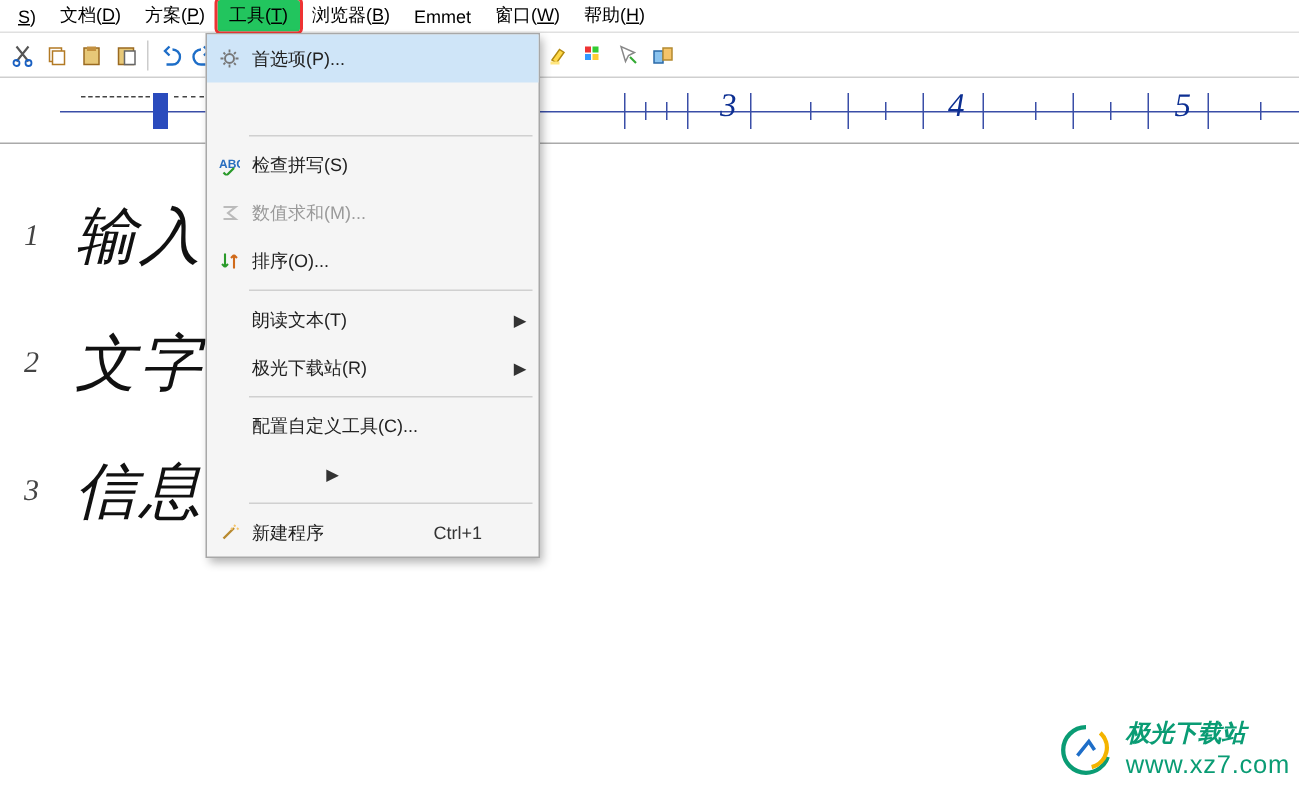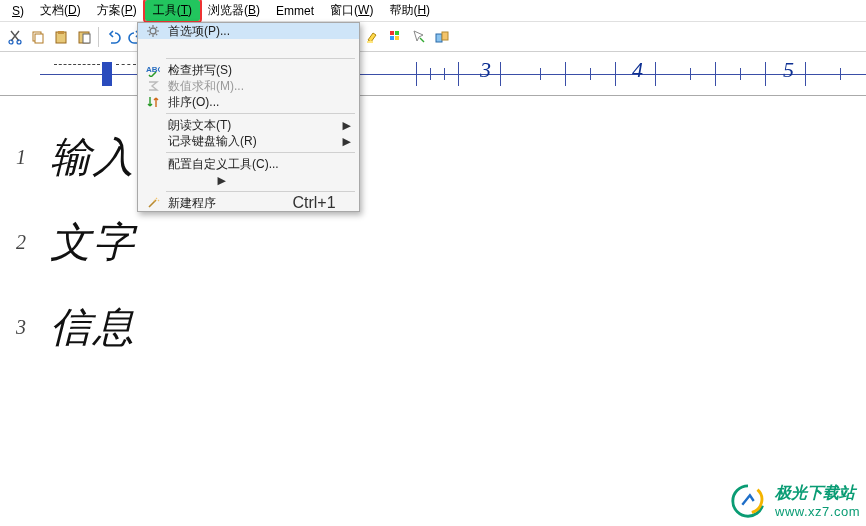--- a/index.html
+++ b/index.html
@@ -18,34 +18,34 @@
   .ruler .tick{position:absolute;top:10px;height:24px;width:1px;background:#3a4ea7}
   .ruler .tick.small{top:16px;height:12px}
   .ruler .num{position:absolute;top:5px;font-family:Georgia,serif;font-style:italic;font-size:22px;color:#0d2f92}
   .ruler .cursor-mark{position:absolute;top:10px;width:10px;height:24px;background:#2a4bbd}
   .content{position:relative;padding:20px 0 0 0}
   .line{display:flex;align-items:center;gap:24px;margin:14px 0 30px 6px}
   .lineno{font-family:"Times New Roman",serif;font-style:italic;font-size:20px;color:#444;width:20px;text-align:right}
   .linetext{font-family:"KaiTi","STKaiti",cursive;font-style:italic;font-size:41px;color:#111;letter-spacing:2px}
 
   .dropdown{position:absolute;left:137px;top:22px;width:223px;background:#f5f5f5;border:1px solid #a8a8a8;box-shadow:2px 3px 6px rgba(0,0,0,.3)}
-  .dd-row{display:flex;align-items:center;height:16px;padding:0 8px 0 4px;cursor:default;font-size:12px;color:#222}
+  .dd-row{display:flex;align-items:center;height:32px;padding:0 8px 0 4px;cursor:default;font-size:12px;color:#222}
   .dd-row.highlight{background:#cfe5f8}
   .dd-row.disabled{color:#9a9a9a}
   .dd-icon{width:22px;height:18px;display:flex;align-items:center;justify-content:center}
   .dd-label{flex:1;padding-left:4px}
-  .dd-accel{width:50px;text-align:center;color:#333;font-size:16px}
+  .dd-accel{width:50px;text-align:left;color:#333;font-size:12px}
   .dd-arr{width:12px;text-align:right;color:#333;font-size:11px}
   .dd-sep{height:1px;margin:3px 4px 3px 28px;background:#d0d0d0}
 
   .watermark{position:absolute;right:6px;bottom:6px;display:flex;align-items:center;gap:8px}
   .watermark .logo{width:38px;height:38px}
   .watermark .wm-text{display:flex;flex-direction:column;align-items:flex-start}
   .wm-title{font-family:"STKaiti","KaiTi",sans-serif;font-size:16px;font-style:italic;color:#0a9c74;font-weight:bold}
-  .wm-url{font-size:13px;color:#0a9c74;letter-spacing:.5px}
+  .wm-url{font-size:17px;color:#0a9c74;letter-spacing:.5px}
 </style>
 </head>
 <body>
 
 <div class="menubar">
   <span class="menu-item"><span class="u">S</span><span>)</span></span>
   <span class="menu-item"><span>文档</span>(<span class="u">D</span>)</span>
   <span class="menu-item"><span>方案</span>(<span class="u">P</span>)</span>
   <span class="menu-item highlighted"><span>工具</span>(<span class="u">T</span>)</span>
   <span class="menu-item"><span>浏览器</span>(<span class="u">B</span>)</span>
@@ -268,21 +268,21 @@
   </div>
   <div class="dd-sep"></div>
   <div class="dd-row">
     <span class="dd-icon"></span>
     <span class="dd-label">朗读文本(T)</span>
     <span class="dd-accel"></span>
       <span class="dd-arr">▶</span>
   </div>
   <div class="dd-row">
     <span class="dd-icon"></span>
-    <span class="dd-label">记录键盘输入(R)</span>
+    <span class="dd-label">极光下载站(R)</span>
     <span class="dd-accel"></span>
       <span class="dd-arr">▶</span>
   </div>
   <div class="dd-sep"></div>
   <div class="dd-row">
     <span class="dd-icon"></span>
     <span class="dd-label">配置自定义工具(C)...</span>
     <span class="dd-accel"></span>
       <span class="dd-arr"></span>
   </div>

